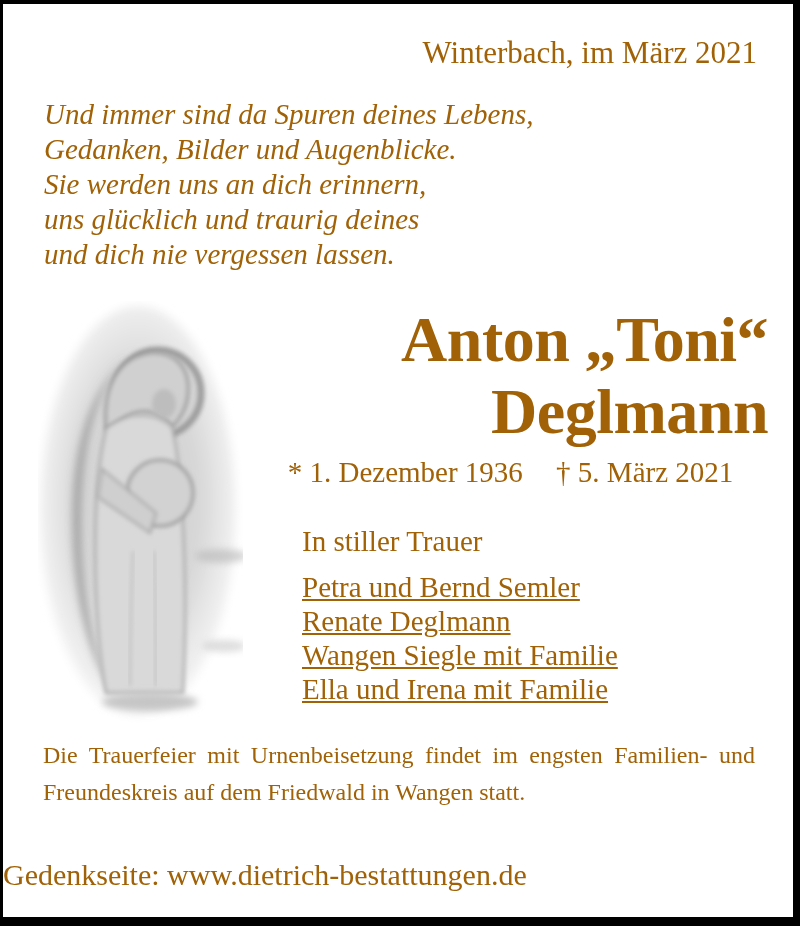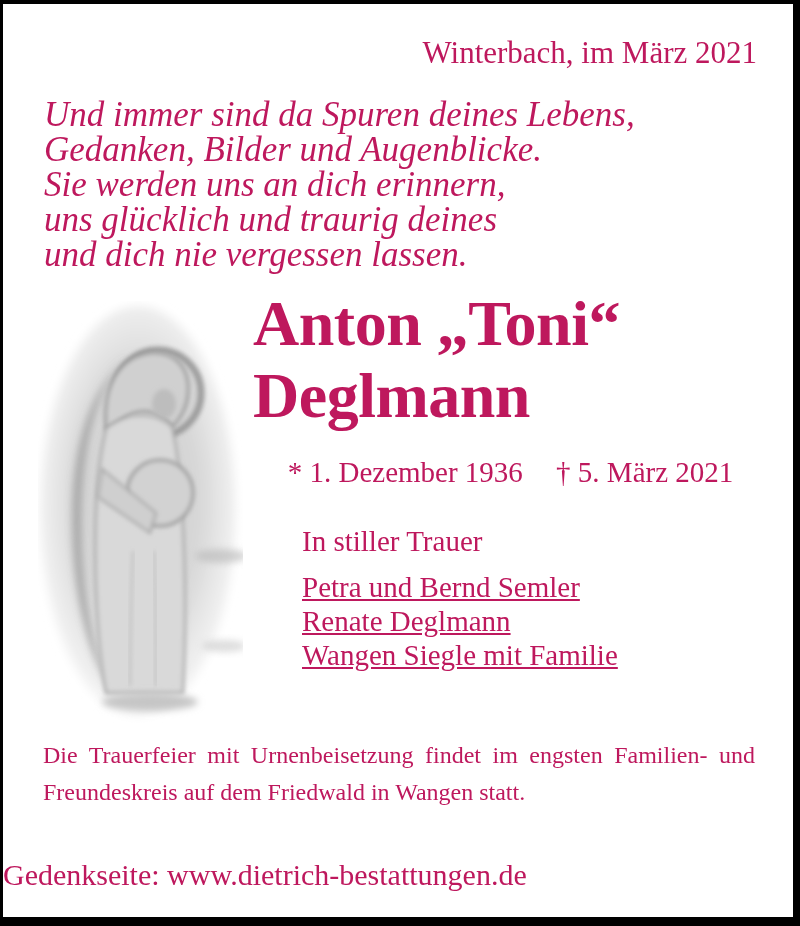--- a/index.html
+++ b/index.html
@@ -8,57 +8,57 @@
     position: relative;
     width: 800px;
     height: 926px;
     box-sizing: border-box;
     background: #ffffff;
     border-style: solid;
     border-color: #000000;
     
     border-width: 4px 7px 9px 3px;
     font-family: "Liberation Serif", serif;
-    color: #be185d;
+    color: #a16207;
     overflow: hidden;
   }
 
   .dateline {
     position: absolute;
     top: 31px;
     right: 36px;
     font-size: 31px;
     line-height: 35px;
     white-space: nowrap;
   }
 
   .poem {
     position: absolute;
     left: 41px;
     top: 93px;
     font-style: italic;
-    font-size: 35px;
+    font-size: 29px;
     line-height: 35px;
   }
   .poem-line { display: block; white-space: nowrap; }
 
   .relief {
     position: absolute;
     left: 35px;
     top: 297px;
     width: 205px;
     height: 422px;
   }
 
   .name-block {
     position: absolute;
     left: 250px;
-    top: 284px;
+    top: 300px;
     width: 515px;
-    text-align: left;
+    text-align: right;
     font-weight: bold;
     font-size: 64px;
     line-height: 72px;
     letter-spacing: -0.5px;
   }
   .name-line { display: block; white-space: nowrap; }
 
   .dates-line {
     position: absolute;
     left: 250px;
@@ -173,20 +173,21 @@
     <span class="birth-date">* 1. Dezember 1936</span>
     <span class="death-date">† 5. März 2021</span>
   </div>
 
   <div class="mourning">
     <div class="mourning-intro">In stiller Trauer</div>
     <div class="mourner-list">
       <div class="mourner">Petra und Bernd Semler</div>
       <div class="mourner">Renate Deglmann</div>
       <div class="mourner">Wangen Siegle mit Familie</div>
+      <div class="mourner">Ella und Irena mit Familie</div>
     </div>
   </div>
 
   <div class="funeral-paragraph">Die Trauerfeier mit Urnenbeisetzung findet im engsten Familien- und Freundeskreis auf dem Friedwald in Wangen statt.</div>
 
   <div class="memorial-line">
     <span>Gedenkseite:</span>
     <span>www.dietrich-bestattungen.de</span>
   </div>
 

